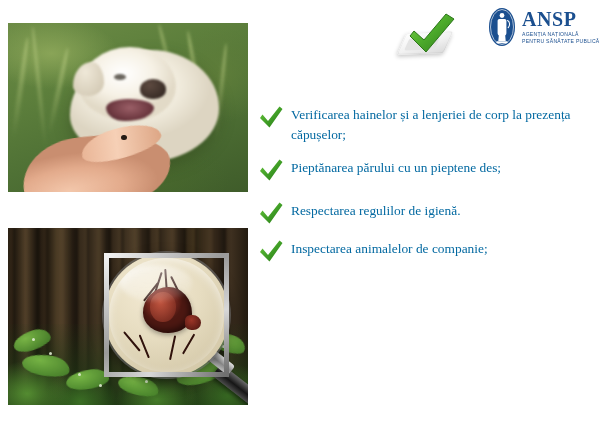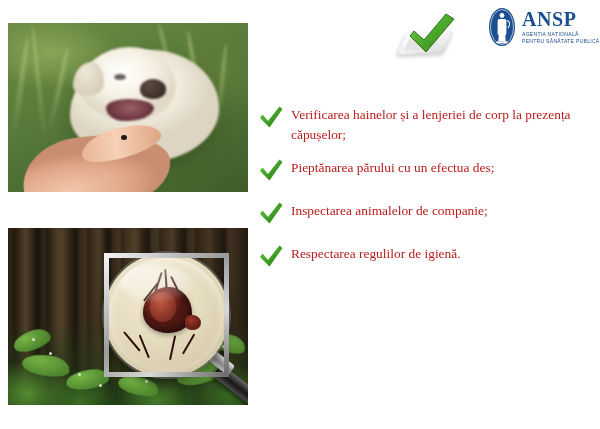--- a/index.html
+++ b/index.html
@@ -395,21 +395,21 @@
   .list-item .check {
     flex: 0 0 auto;
     width: 26px;
     height: 24px;
     margin-top: 1px;
     margin-right: 7px;
   }
   .list-item .text {
     font-size: 13.4px;
     line-height: 1.46;
-    color: #b91c1c;
+    color: #0369a1;
     padding-top: 1px;
   }
   .list-item.compact { margin-bottom: 18px; }
 </style>
 </head>
 <body>
 
 <div class="canvas">
 
   <div class="photo photo-dog">
@@ -524,31 +524,31 @@
         <path d="M2 13 L4.5 9.5 L10 16 L21.5 1.5 L24.5 4 L11.5 22.5 Z" fill="url(#ck1)"></path>
       </svg>
       <div class="text">Verificarea hainelor și a lenjeriei de corp la prezența căpușelor;</div>
     </div>
 
 
     <div class="list-item compact">
       <svg class="check" viewBox="0 0 26 24">
         <path d="M2 13 L4.5 9.5 L10 16 L21.5 1.5 L24.5 4 L11.5 22.5 Z" fill="url(#ck1)"></path>
       </svg>
-      <div class="text">Pieptănarea părului cu un efectua des;</div>
+      <div class="text">Pieptănarea părului cu un pieptene des;</div>
+    </div>
+
+    <div class="list-item">
+      <svg class="check" viewBox="0 0 26 24">
+        <path d="M2 13 L4.5 9.5 L10 16 L21.5 1.5 L24.5 4 L11.5 22.5 Z" fill="url(#ck1)"></path>
+      </svg>
+      <div class="text">Respectarea regulilor de igienă.</div>
     </div>
 
     <div class="list-item compact">
       <svg class="check" viewBox="0 0 26 24">
         <path d="M2 13 L4.5 9.5 L10 16 L21.5 1.5 L24.5 4 L11.5 22.5 Z" fill="url(#ck1)"></path>
       </svg>
       <div class="text">Inspectarea animalelor de companie;</div>
     </div>
 
-    <div class="list-item">
-      <svg class="check" viewBox="0 0 26 24">
-        <path d="M2 13 L4.5 9.5 L10 16 L21.5 1.5 L24.5 4 L11.5 22.5 Z" fill="url(#ck1)"></path>
-      </svg>
-      <div class="text">Respectarea regulilor de igienă.</div>
-    </div>
-
   </div>
 </div>
 
 </body></html>

